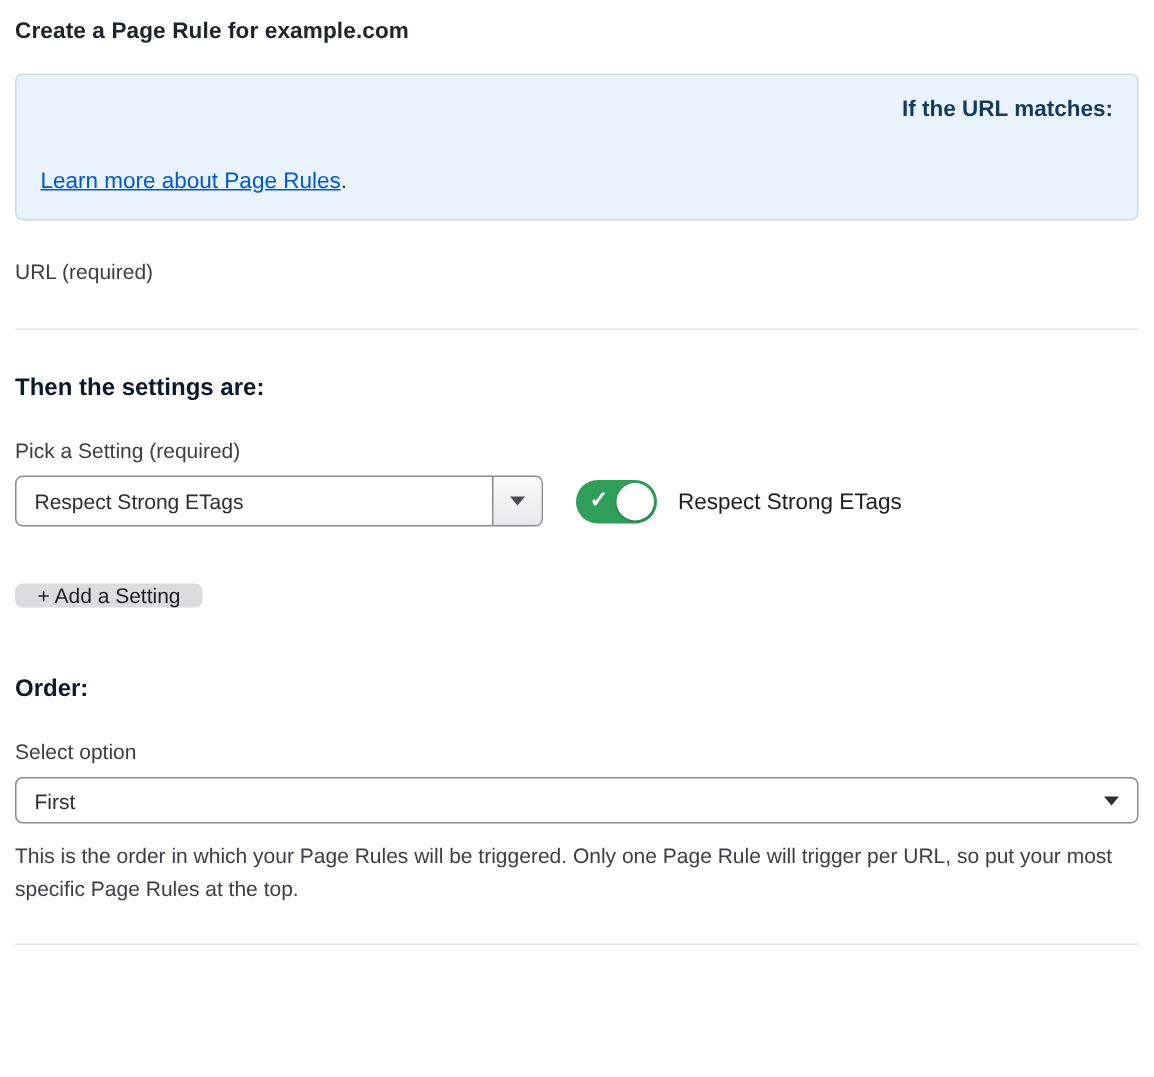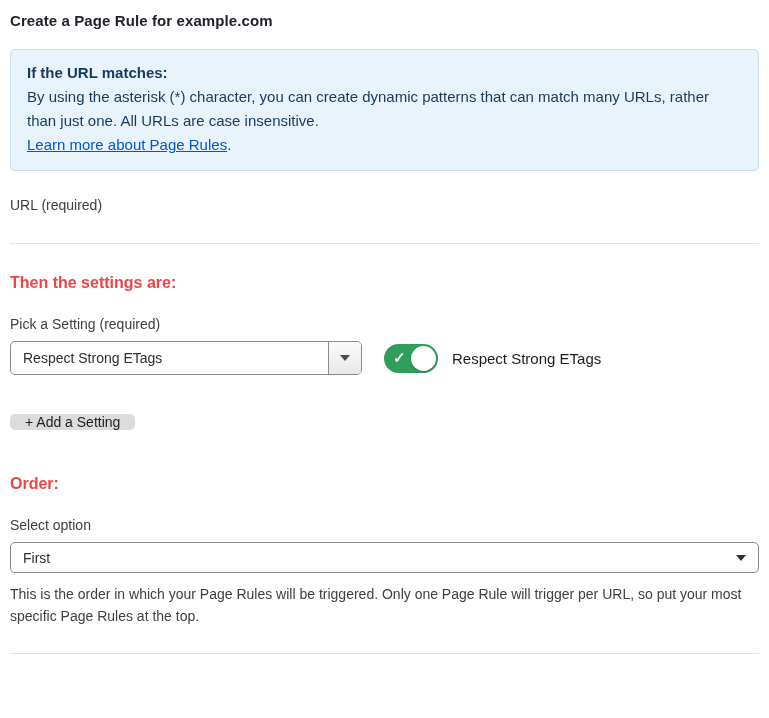--- a/index.html
+++ b/index.html
@@ -22,21 +22,21 @@
   .info-box {
     background: #e9f3fc;
     border: 1px solid #c3ddf3;
     border-radius: 5px;
     padding: 11px 16px 13px 16px;
     color: #163a5e;
     font-size: 15px;
     line-height: 24px;
     margin-bottom: 26px;
   }
-  .info-box .info-heading { font-weight: 700; }
+  .info-box .info-heading { font-weight: 700; text-align: right; }
   .info-box .info-body { }
   a.info-link {
     color: #0056d6;
     text-decoration: underline;
     cursor: pointer;
   }
 
   .field-label {
     font-size: 14px;
     color: #3d3d44;
@@ -59,21 +59,21 @@
 
   .divider {
     border: none;
     border-top: 1px solid #e4e4e6;
     margin: 30px 0;
   }
 
   .section-heading {
     font-size: 16px;
     font-weight: 700;
-    color: #ef4444;
+    color: #0f172a;
     margin-bottom: 24px;
   }
 
   .setting-row {
     display: flex;
     align-items: center;
     gap: 22px;
     margin-bottom: 38px;
   }
 
@@ -207,21 +207,21 @@
 </head>
 <body>
 
 <div class="page">
 
   <h1 class="page-title">Create a Page Rule for example.com</h1>
 
   <div class="info-box">
     <div class="info-heading">If the URL matches:</div>
     <div class="info-body">
-      <span>By using the asterisk (*) character, you can create dynamic patterns that can match many URLs, rather than just one. All URLs are case insensitive.</span><br>
+      <br>
       <a class="info-link" href="#">Learn more about Page Rules</a><span>.</span>
     </div>
   </div>
 
   <div class="field-label">URL (required)</div>
 
   <hr class="divider">
 
   <div class="section-heading">Then the settings are:</div>
 

